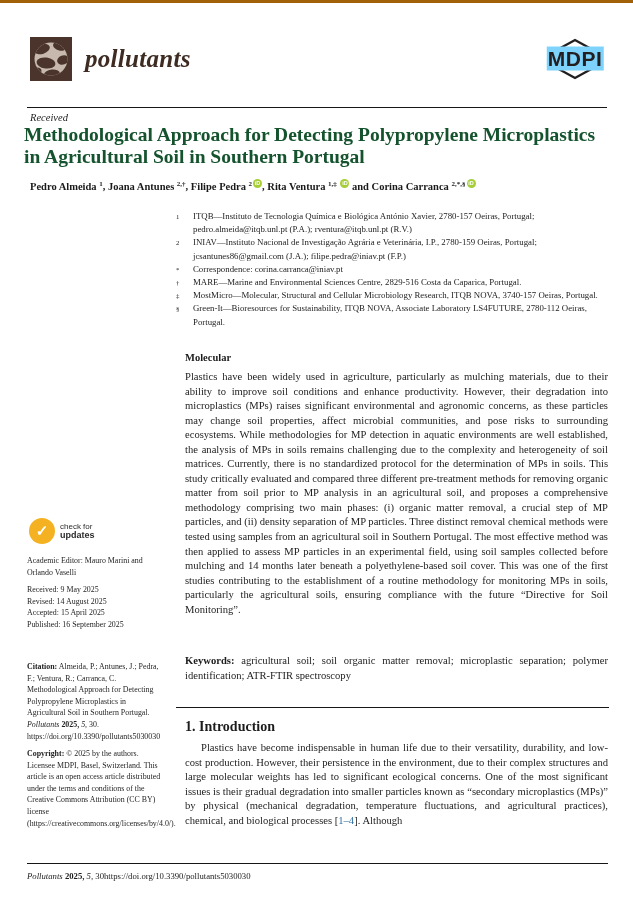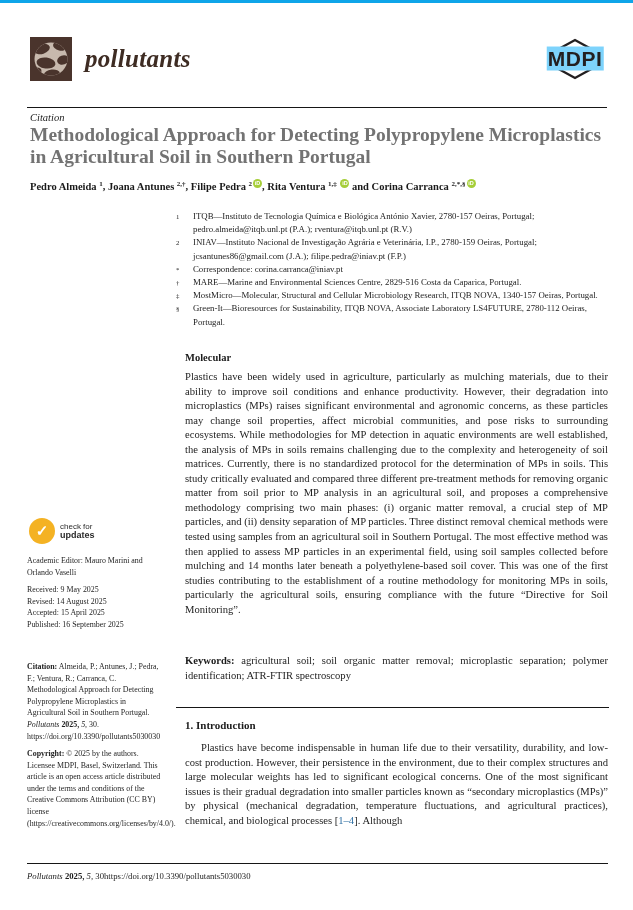--- a/index.html
+++ b/index.html
@@ -1,49 +1,49 @@
 <!DOCTYPE html>
 <html><head>
 <meta charset="utf-8">
 <style>
   html,body{margin:0;padding:0;background:#e9e9e9;}
   .page{
     position:relative;width:633px;height:910px;background:#ffffff;
     font-family:"Liberation Serif",serif;color:#1c1c1c;overflow:hidden;
-    margin:0 auto;border-top:3px solid #0ea5e9;box-sizing:border-box;
+    margin:0 auto;border-top:3px solid #a16207;box-sizing:border-box;
   }
   
   .header{position:absolute;top:33px;left:30px;right:26px;display:flex;justify-content:space-between;align-items:center;}
   .brand{display:flex;align-items:center;gap:13px;}
   .brand-logo{width:42px;height:44px;display:block;}
   .brand-name{font-size:25px;font-weight:bold;font-style:italic;color:#3e2c23;letter-spacing:.3px;}
   .mdpi{position:relative;width:64px;height:46px;}
   .mdpi svg{position:absolute;inset:0;}
   .mdpi-text{position:absolute;top:50%;left:50%;transform:translate(-50%,-52%);
     font-family:Liberation Sans, sans-serif;font-weight:bold;font-size:21px;letter-spacing:.5px;color:#231f20;background:#7dd3fc;padding:0 1px;}
   .header-rule{position:absolute;top:104px;left:27px;right:26px;border-top:1.6px solid #161616;}
   
   .article-label{position:absolute;top:109px;left:30px;font-style:italic;font-size:10.5px;}
-  .title{position:absolute;top:121px;left:30px;width:578px;font-size:19.5px;font-weight:bold;line-height:21.5px;color:#737373;}
+  .title{position:absolute;top:121px;left:24px;width:578px;font-size:19.5px;font-weight:bold;line-height:21.5px;color:#14532d;}
   .authors{position:absolute;top:176px;left:30px;width:578px;font-size:10.5px;font-weight:bold;color:#1a1a1a;}
   .authors sup{font-size:7px;}
   .orcid{display:inline-block;width:9px;height:9px;background:#a6ce39;border-radius:50%;color:#fff;
     font-size:5.5px;line-height:9px;text-align:center;font-weight:bold;
     font-family:"Liberation Sans",sans-serif;vertical-align:super;margin-left:1px;}
   
   .affiliations{position:absolute;left:176px;top:207px;width:434px;font-size:8.8px;line-height:13.2px;}
   .aff-item{display:flex;}
   .aff-marker{width:17px;flex:none;font-size:6.8px;line-height:11px;padding-top:1px;}
   .aff-text{flex:1;}
   .abstract-heading{position:absolute;left:185px;top:349px;font-size:10.5px;font-weight:bold;}
   .abstract-text{position:absolute;left:185px;top:367px;width:423px;font-size:10.6px;line-height:14.55px;text-align:justify;}
   .keywords{position:absolute;left:185px;top:651px;width:423px;font-size:10.6px;line-height:14.55px;text-align:justify;}
   .keywords .kw-label{font-weight:bold;}
   .intro-divider{position:absolute;left:176px;top:704px;width:433px;border-top:1.3px solid #161616;}
-  .intro-heading{position:absolute;left:185px;top:716px;font-size:11px;font-weight:bold;}
+  .intro-heading{position:absolute;left:185px;top:716px;font-size:14px;font-weight:bold;}
   .intro-para{position:absolute;left:185px;top:738px;width:423px;font-size:10.6px;line-height:14.55px;text-align:justify;text-indent:16px;}
   .ref-link{color:#2e6fa3;}
   
   .sidebar{position:absolute;left:27px;top:0;width:136px;font-size:7.9px;line-height:11.6px;color:#1e1e1e;}
   .badge{position:absolute;top:515px;left:2px;display:flex;align-items:center;gap:5px;cursor:pointer;}
   .badge-circle{width:26px;height:26px;border-radius:50%;background:#f4b223;color:#fff;
     display:flex;align-items:center;justify-content:center;font-size:15px;font-weight:bold;
     font-family:"Liberation Sans",sans-serif;}
   .badge-text{font-family:"Liberation Sans",sans-serif;color:#2b2b2b;line-height:9.5px;font-size:8px;}
   .badge-text .b2{font-weight:bold;font-size:9px;}
@@ -88,21 +88,21 @@
         <path d="M12 15 L32 4 L52 15" fill="none" stroke="#231f20" stroke-width="2.4"></path>
         <path d="M12 31 L32 42 L52 31" fill="none" stroke="#231f20" stroke-width="2.4"></path>
         <path d="M12 14 L12 32" fill="none" stroke="#231f20" stroke-width="2.4"></path>
         <path d="M52 14 L52 32" fill="none" stroke="#231f20" stroke-width="2.4"></path>
       </svg>
       <span class="mdpi-text">MDPI</span>
     </div>
   </div>
   <div class="header-rule"></div>
 
-  <div class="article-label">Citation</div>
+  <div class="article-label">Received</div>
   <h1 class="title" style="margin:0;">Methodological Approach for Detecting Polypropylene Microplastics in Agricultural Soil in Southern Portugal</h1>
 
   <div class="authors">
     <span><span>Pedro Almeida</span>&nbsp;<sup>1</sup></span><span>, </span><span><span>Joana Antunes</span>&nbsp;<sup>2,†</sup></span><span>, </span><span><span>Filipe Pedra</span>&nbsp;<sup>2</sup><span class="orcid">iD</span></span><span>, </span><span><span>Rita Ventura</span>&nbsp;<sup>1,‡</sup>&nbsp;<span class="orcid">iD</span></span><span> and </span><span><span>Corina Carranca</span>&nbsp;<sup>2,*,§</sup><span class="orcid">iD</span></span>
   </div>
 
   <div class="affiliations">
     <div class="aff-item">
         <span class="aff-marker">1</span>
         <span class="aff-text">ITQB—Instituto de Tecnologia Química e Biológica António Xavier, 2780-157 Oeiras, Portugal; pedro.almeida@itqb.unl.pt (P.A.); rventura@itqb.unl.pt (R.V.)</span>
@@ -114,21 +114,21 @@
     <div class="aff-item">
         <span class="aff-marker">*</span>
         <span class="aff-text">Correspondence: corina.carranca@iniav.pt</span>
       </div>
     <div class="aff-item">
         <span class="aff-marker">†</span>
         <span class="aff-text">MARE—Marine and Environmental Sciences Centre, 2829-516 Costa da Caparica, Portugal.</span>
       </div>
     <div class="aff-item">
         <span class="aff-marker">‡</span>
-        <span class="aff-text">MostMicro—Molecular, Structural and Cellular Microbiology Research, ITQB NOVA, 1340-157 Oeiras, Portugal.</span>
+        <span class="aff-text">MostMicro—Molecular, Structural and Cellular Microbiology Research, ITQB NOVA, 3740-157 Oeiras, Portugal.</span>
       </div>
     <div class="aff-item">
         <span class="aff-marker">§</span>
         <span class="aff-text">Green-It—Bioresources for Sustainability, ITQB NOVA, Associate Laboratory LS4FUTURE, 2780-112 Oeiras, Portugal.</span>
       </div>
   </div>
 
   <div class="abstract-heading">Molecular</div>
   <div class="abstract-text">Plastics have been widely used in agriculture, particularly as mulching materials, due to their ability to improve soil conditions and enhance productivity. However, their degradation into microplastics (MPs) raises significant environmental and agronomic concerns, as these particles may change soil properties, affect microbial communities, and pose risks to surrounding ecosystems. While methodologies for MP detection in aquatic environments are well established, the analysis of MPs in soils remains challenging due to the complexity and heterogeneity of soil matrices. Currently, there is no standardized protocol for the determination of MPs in soils. This study critically evaluated and compared three different pre-treatment methods for removing organic matter from soil prior to MP analysis in an agricultural soil, and proposes a comprehensive methodology comprising two main phases: (i) organic matter removal, a crucial step of MP particles, and (ii) density separation of MP particles. Three distinct removal chemical methods were tested using samples from an agricultural soil in Southern Portugal. The most effective method was then applied to assess MP particles in an experimental field, using soil samples collected before mulching and 14 months later beneath a polyethylene-based soil cover. This was one of the first studies contributing to the establishment of a routine methodology for monitoring MPs in soils, particularly the agricultural soils, ensuring compliance with the future “Directive for Soil Monitoring”.</div>
 

